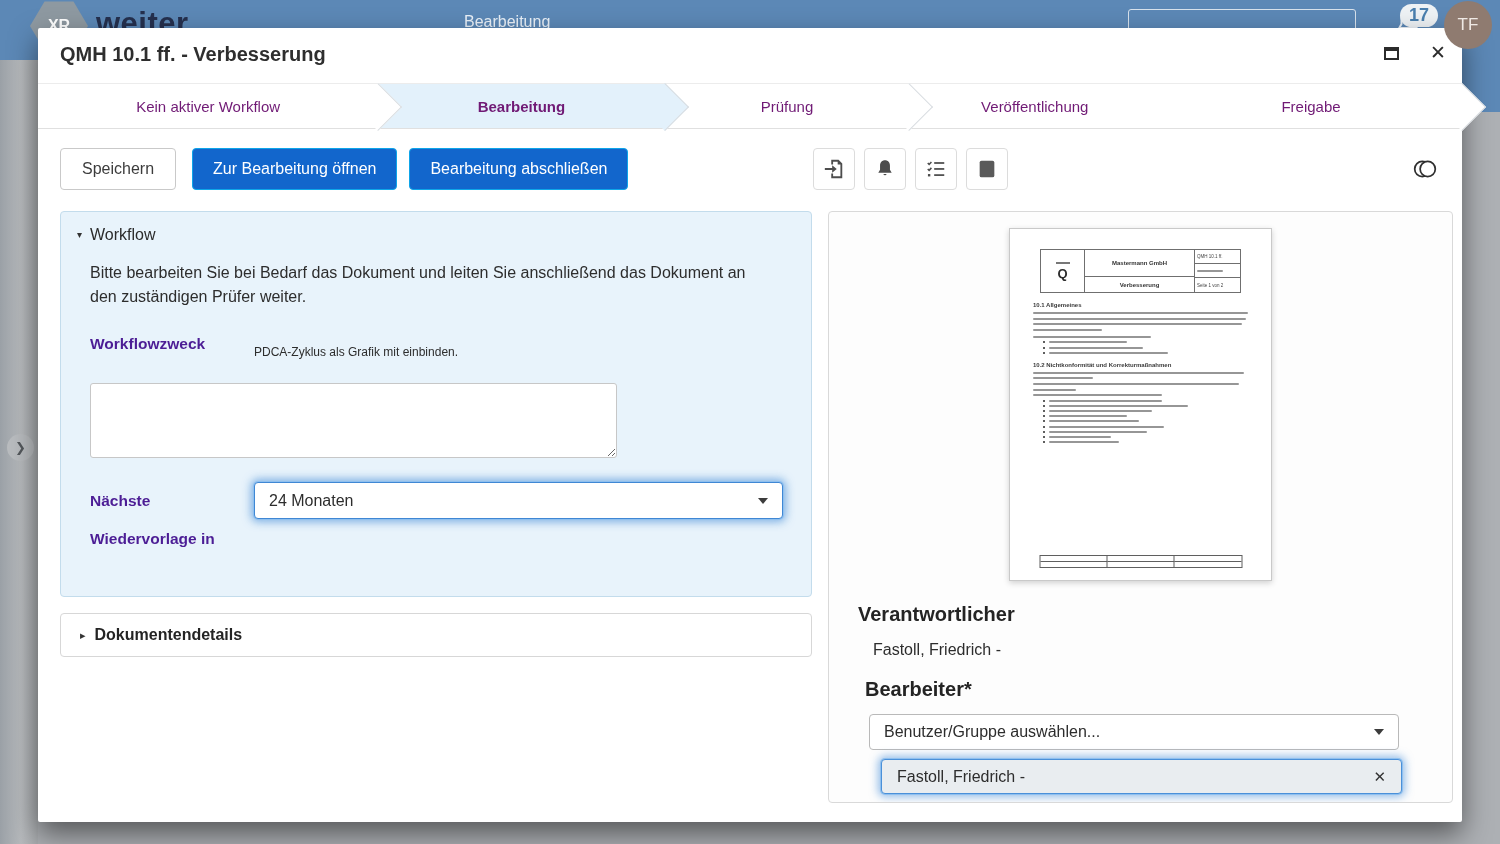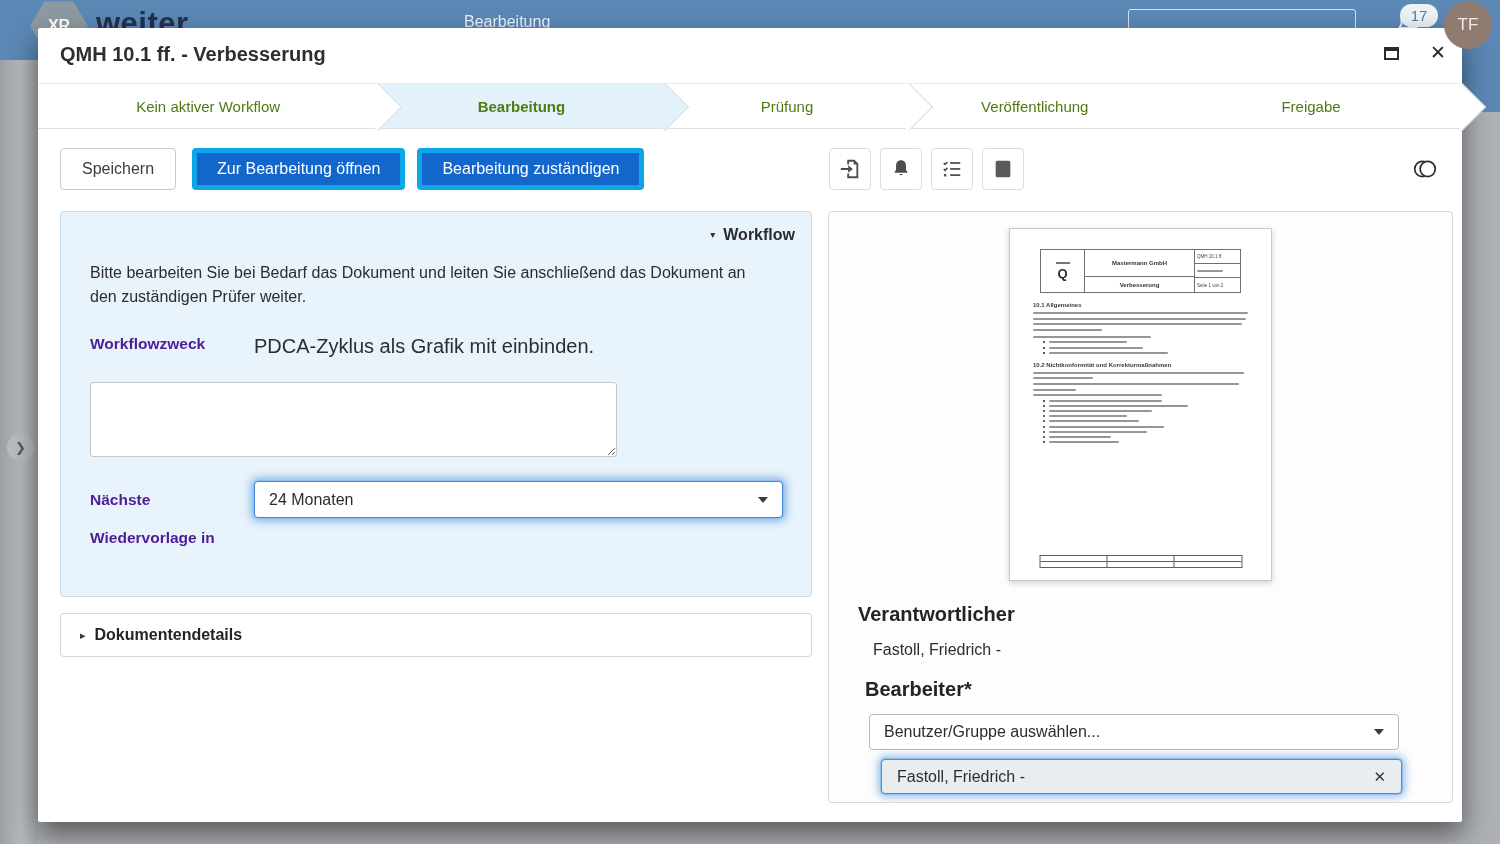--- a/index.html
+++ b/index.html
@@ -14,70 +14,70 @@
     background:linear-gradient(90deg,#9aa0a6 0%,#b7babd 55%,#a8abae 100%); }
   .hex-logo { position:absolute; left:30px; top:0px; width:58px; height:52px; background:#8e99a1;
     clip-path:polygon(25% 3%,75% 3%,100% 50%,75% 97%,25% 97%,0% 50%);
     display:flex; align-items:center; justify-content:center; color:#fff; font-weight:700; font-size:16px; }
   .brand { position:absolute; left:96px; top:6px; font-size:31px; font-weight:700; color:#25304e; letter-spacing:.5px; }
   .top-nav-item { position:absolute; left:464px; top:13px; color:#eaf1f8; font-size:16px; }
   .top-search { position:absolute; left:1128px; top:9px; width:228px; height:34px; border:1px solid #d8e2ec;
     border-radius:3px; background:transparent; outline:none; color:#fff; padding:0 10px; font-size:14px; }
   .bell-wrap { position:absolute; left:1393px; top:8px; width:34px; height:34px; }
   .bell-badge { position:absolute; left:1400px; top:4px; min-width:38px; height:23px; background:#eef2f5;
-    border-radius:12px; color:#4a7fae; font-weight:400; font-size:15px; display:flex; align-items:center; justify-content:center; padding:0 9px; }
+    border-radius:12px; color:#4a7fae; font-weight:700; font-size:18px; display:flex; align-items:center; justify-content:center; padding:0 9px; }
   .avatar { position:absolute; left:1444px; top:1px; width:48px; height:48px; border-radius:50%;
     background:#8f7b70; color:#efe9e4; font-size:17px; font-weight:400; display:flex; align-items:center; justify-content:center; z-index:60; }
   .expander { position:absolute; left:7px; top:434px; width:27px; height:27px; border-radius:50%;
     background:#b9bcbf; color:#54585c; display:flex; align-items:center; justify-content:center; font-size:13px; z-index:10; }
 
   
   .modal { position:absolute; left:38px; top:28px; width:1424px; height:794px; background:#fff;
     border-radius:2px; box-shadow:0 12px 28px rgba(0,0,0,.5); z-index:50; }
   .modal-header { position:relative; height:55px; padding:15px 22px 0; }
   .modal-title { font-size:20px; font-weight:700; color:#2e2e2e; }
   .win-max { position:absolute; right:63px; top:19px; width:15px; height:13px; border:2px solid #2b2b2b; border-top-width:4px; cursor:pointer; }
   .win-close { position:absolute; right:16px; top:13px; font-size:19px; font-weight:700; color:#2b2b2b; cursor:pointer; }
 
   
   .tabs { display:flex; height:46px; border-top:1px solid #ececec; border-bottom:1px solid #e0e0e0; background:#fff; }
-  .tab { position:relative; background:#fff; text-align:center; line-height:45px; font-size:15px; color:#4d7c0f; cursor:pointer; }
+  .tab { position:relative; background:#fff; text-align:center; line-height:45px; font-size:15px; color:#701a75; cursor:pointer; }
   .tab:nth-child(1){ width:23.9%; z-index:5; }
   .tab:nth-child(2){ width:20.1%; z-index:4; }
   .tab:nth-child(3){ width:17.2%; z-index:3; }
   .tab:nth-child(4){ width:17.6%; z-index:2; }
   .tab:nth-child(5){ width:21.2%; z-index:1; }
   .tab.has-arrow::after { content:''; position:absolute; right:-17px; top:6px; width:33px; height:33px;
     transform:rotate(45deg); background:inherit; border-top:1px solid #d9dde1; border-right:1px solid #d9dde1; }
   .tab.active { background:#e3f1fb; font-weight:700; }
 
   
   .toolbar { display:flex; align-items:center; padding:19px 22px 0 22px; }
   .btn { height:42px; border-radius:4px; font-size:16px; font-family:inherit; cursor:pointer; }
   .btn-secondary { background:#fff; border:1px solid #c9c9c9; color:#3c3c3c; padding:0 21px; }
-  .btn-primary { background:#1266cc; border:5px solid #0ea5e9; color:#fff; padding:0 20px; }
+  .btn-primary { background:#1266cc; border:1px solid #0ea5e9; color:#fff; padding:0 20px; }
   .btn-open { margin-left:16px; }
   .btn-finish { margin-left:12px; }
   .icon-group { display:flex; gap:9px; margin-left:185px; }
   .icon-btn { width:42px; height:42px; background:#fff; border:1px solid #dcdcdc; border-radius:4px;
     display:flex; align-items:center; justify-content:center; cursor:pointer; }
   .toggle-btn { margin-left:auto; margin-right:0; width:30px; height:30px; display:flex; align-items:center; justify-content:center; cursor:pointer; background:none; border:none; }
 
   
   .content { display:flex; padding:21px 9px 0 22px; gap:16px; }
   .left-col { width:752px; }
   .wf-panel { background:#e8f3fb; border:1px solid #c3dcec; border-radius:4px; padding:14px 16px 20px; height:386px; }
-  .panel-head { font-size:16px; font-weight:700; color:#2b2b2b; cursor:pointer;text-align:right; }
+  .panel-head { font-size:16px; font-weight:400; color:#2b2b2b; cursor:pointer; }
   .caret-down { display:inline-block; font-size:10px; margin-right:8px; vertical-align:2px; color:#333; }
   .caret-right { display:inline-block; font-size:11px; margin-right:9px; color:#333; }
   .wf-text { margin:17px 0 25px 13px; width:662px; font-size:16px; line-height:1.48; color:#2d2d2d; }
   .field-row { display:flex; margin-left:13px; margin-bottom:24px; }
   .field-label { width:164px; flex:0 0 164px; font-size:15.5px; font-weight:700; color:#4c1d95; padding-top:2px; }
   .field-label.tall { line-height:38px; padding-top:0; }
-  .field-value { font-size:20px; color:#2d2d2d; padding-top:2px; }
+  .field-value { font-size:12px; color:#2d2d2d; padding-top:2px;margin-top:10px; }
   .wf-textarea { width:527px; height:75px; border:1px solid #c7c7c7; border-radius:3px; background:#fff;
     resize:both; font-family:inherit; font-size:15px; padding:6px 8px; outline:none; }
   .select { width:529px; height:37px; background:#fff; border:1px solid #b9b9b9; border-radius:4px;
     display:flex; align-items:center; padding:0 14px; font-size:16px; color:#2d2d2d; cursor:pointer; }
   .select .sel-caret { margin-left:auto; width:0; height:0; border-left:5px solid transparent;
     border-right:5px solid transparent; border-top:6px solid #3c3c3c; }
   .select.focused { border:1px solid #3f87d4; box-shadow:0 0 0 1px #8fc0ef, 0 0 9px 3px rgba(62,136,215,.62); }
 
   .details-panel { margin-top:16px; height:44px; background:#fff; border:1px solid #d7d7d7; border-radius:4px;
     display:flex; align-items:center; padding-left:19px; font-size:16px; font-weight:700; color:#242424; cursor:pointer; }
@@ -156,21 +156,21 @@
     <div class="tab has-arrow"><span>Kein aktiver Workflow</span></div>
     <div class="tab has-arrow active"><span>Bearbeitung</span></div>
     <div class="tab has-arrow"><span>Prüfung</span></div>
     <div class="tab"><span>Veröffentlichung</span></div>
     <div class="tab has-arrow"><span>Freigabe</span></div>
   </div>
 
   <div class="toolbar">
     <button class="btn btn-secondary">Speichern</button>
     <button class="btn btn-primary btn-open">Zur Bearbeitung öffnen</button>
-    <button class="btn btn-primary btn-finish">Bearbeitung zuständigen</button>
+    <button class="btn btn-primary btn-finish">Bearbeitung abschließen</button>
 
     <div class="icon-group">
       <div class="icon-btn">
         <span>
           <svg class="glyph" width="22" height="22" viewBox="0 0 24 24">
               <path d="M9 2h8l4 4v16H9v-5h2v3h8V7h-3V4H11v3H9z" fill="#4d4d4d"></path>
               <path d="M2 11h8V8l5 4-5 4v-3H2z" fill="#4d4d4d"></path>
             </svg>
         </span>
       </div>

